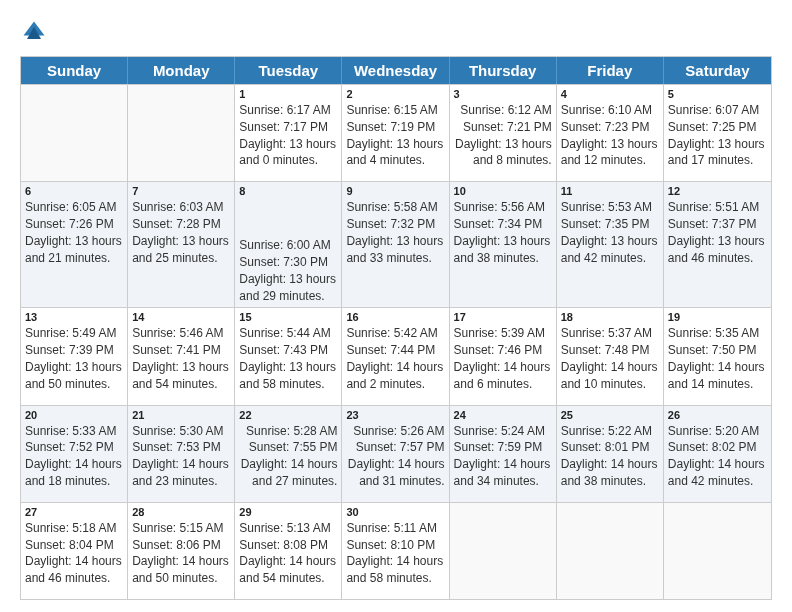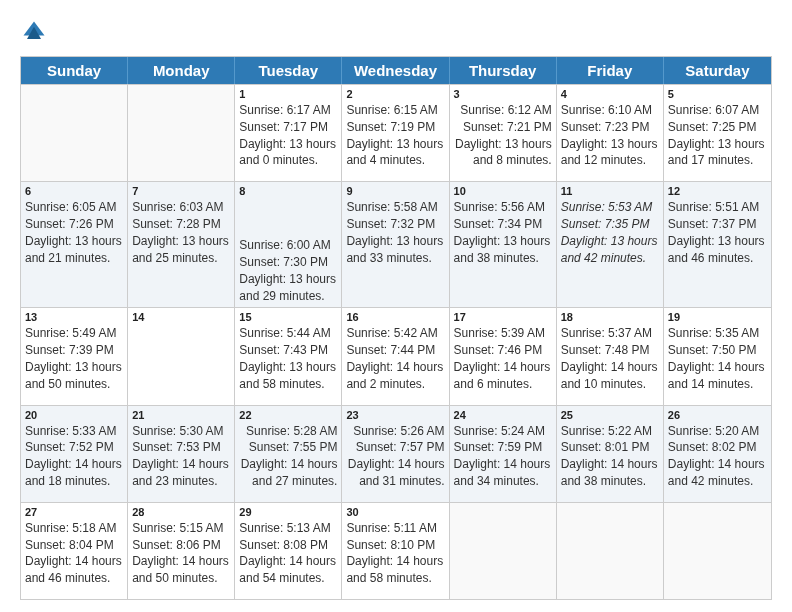--- a/index.html
+++ b/index.html
@@ -210,40 +210,43 @@
 Daylight: 13 hours and 33 minutes.</div>
           </div>
           <div class="cal-cell alt-row">
             <div class="day-num">10</div>
             <div class="day-info" style="white-space: pre-line;">Sunrise: 5:56 AM
 Sunset: 7:34 PM
 Daylight: 13 hours and 38 minutes.</div>
           </div>
           <div class="cal-cell alt-row">
             <div class="day-num">11</div>
-            <div class="day-info" style="white-space: pre-line; font-style: italic;">Sunrise: 5:53 AM
+            <div class="day-info" style="white-space: pre-line;">Sunrise: 5:53 AM
 Sunset: 7:35 PM
 Daylight: 13 hours and 42 minutes.</div>
           </div>
           <div class="cal-cell alt-row">
             <div class="day-num">12</div>
             <div class="day-info" style="white-space: pre-line;">Sunrise: 5:51 AM
 Sunset: 7:37 PM
 Daylight: 13 hours and 46 minutes.</div>
           </div>
         </div>
         <div class="cal-row">
           <div class="cal-cell">
             <div class="day-num">13</div>
             <div class="day-info" style="white-space: pre-line;">Sunrise: 5:49 AM
 Sunset: 7:39 PM
 Daylight: 13 hours and 50 minutes.</div>
           </div>
           <div class="cal-cell">
             <div class="day-num">14</div>
+            <div class="day-info" style="white-space: pre-line;">Sunrise: 5:46 AM
+Sunset: 7:41 PM
+Daylight: 13 hours and 54 minutes.</div>
           </div>
           <div class="cal-cell">
             <div class="day-num">15</div>
             <div class="day-info" style="white-space: pre-line;">Sunrise: 5:44 AM
 Sunset: 7:43 PM
 Daylight: 13 hours and 58 minutes.</div>
           </div>
           <div class="cal-cell">
             <div class="day-num">16</div>
             <div class="day-info" style="white-space: pre-line;">Sunrise: 5:42 AM

